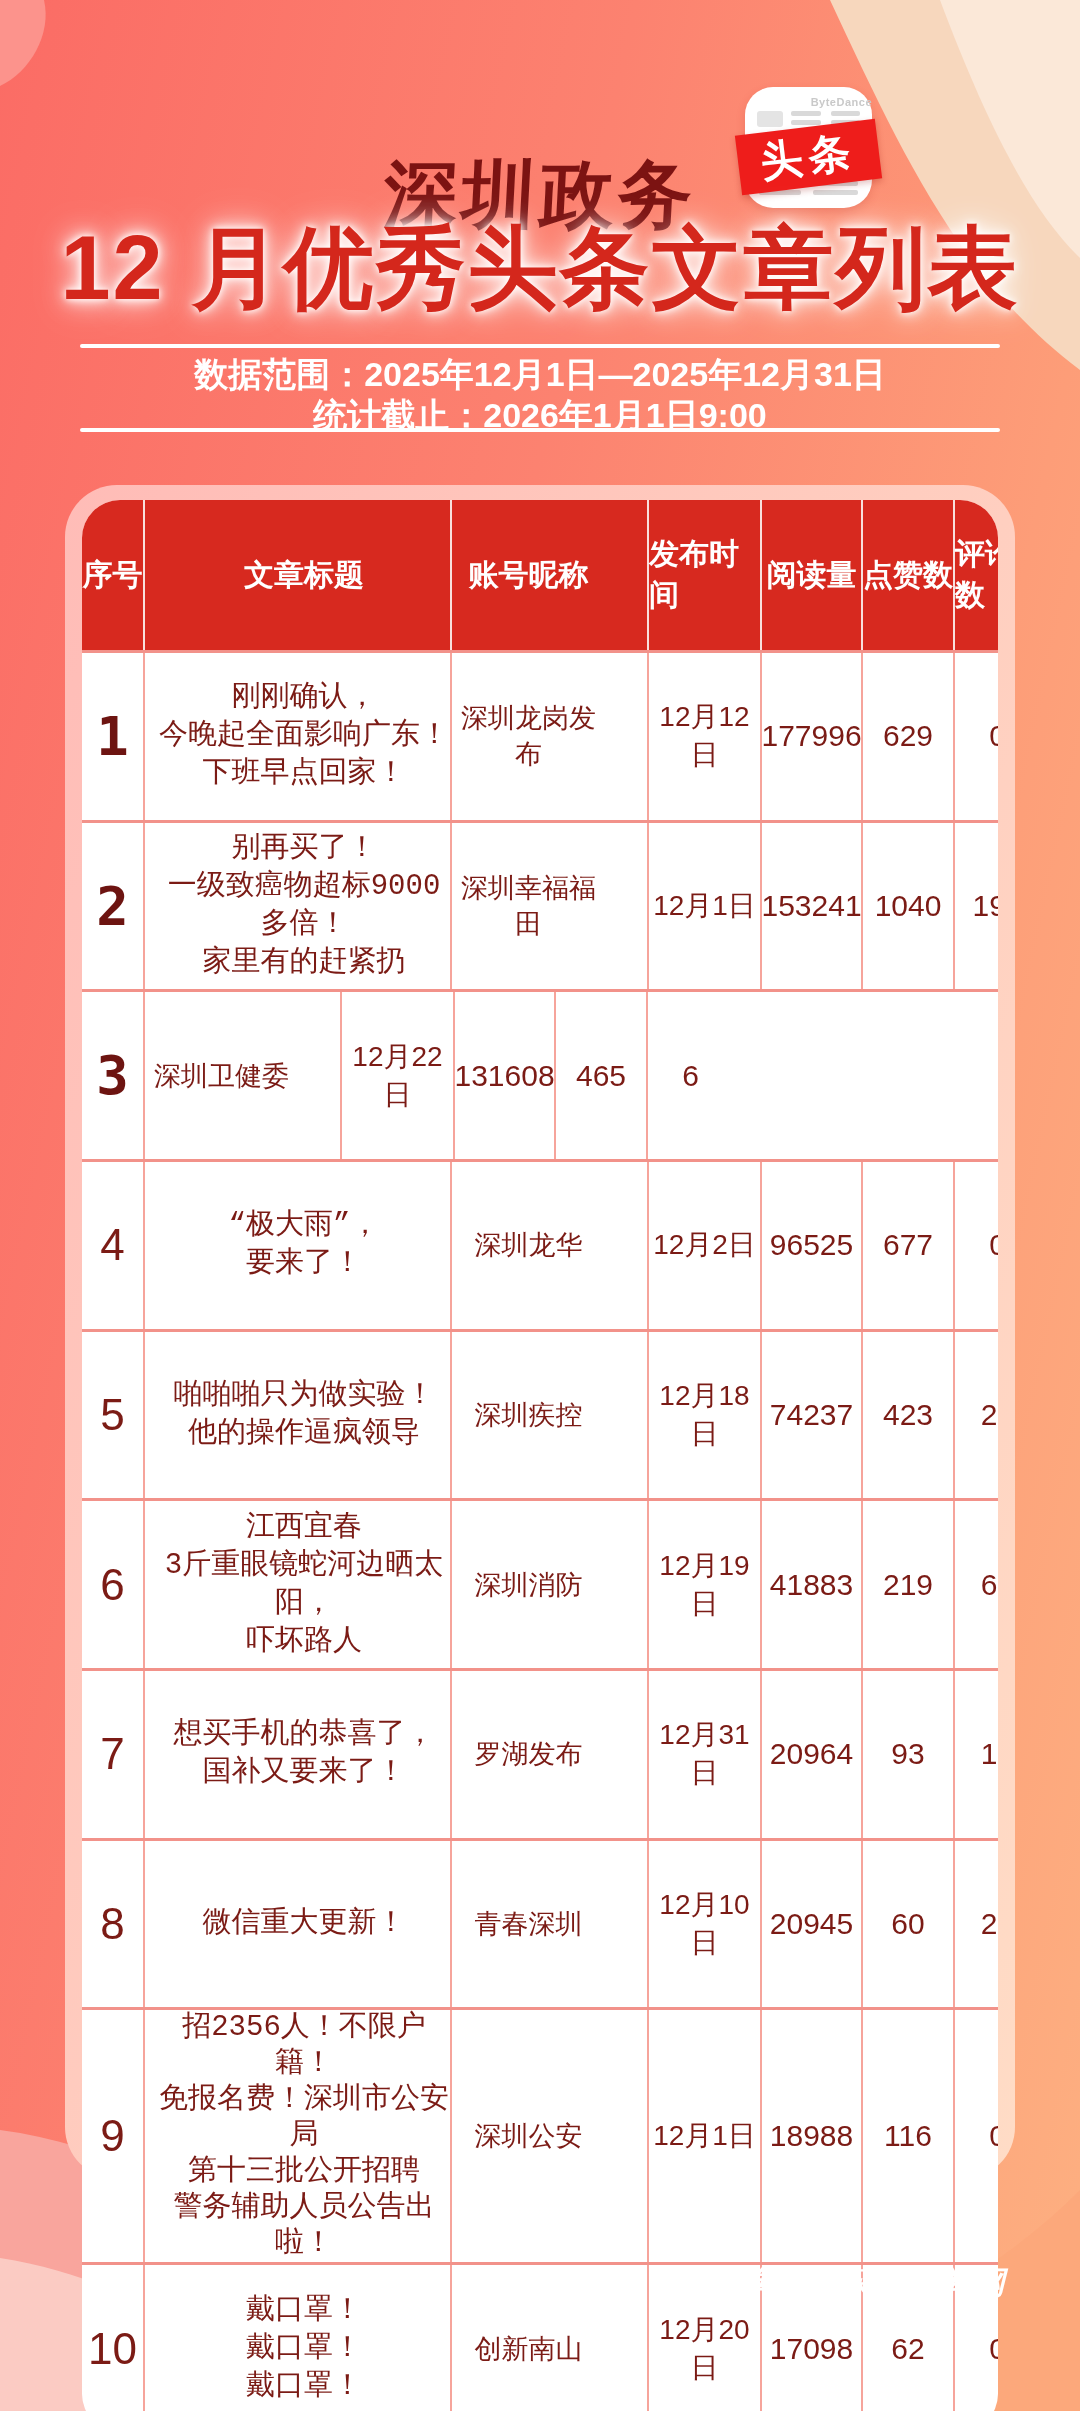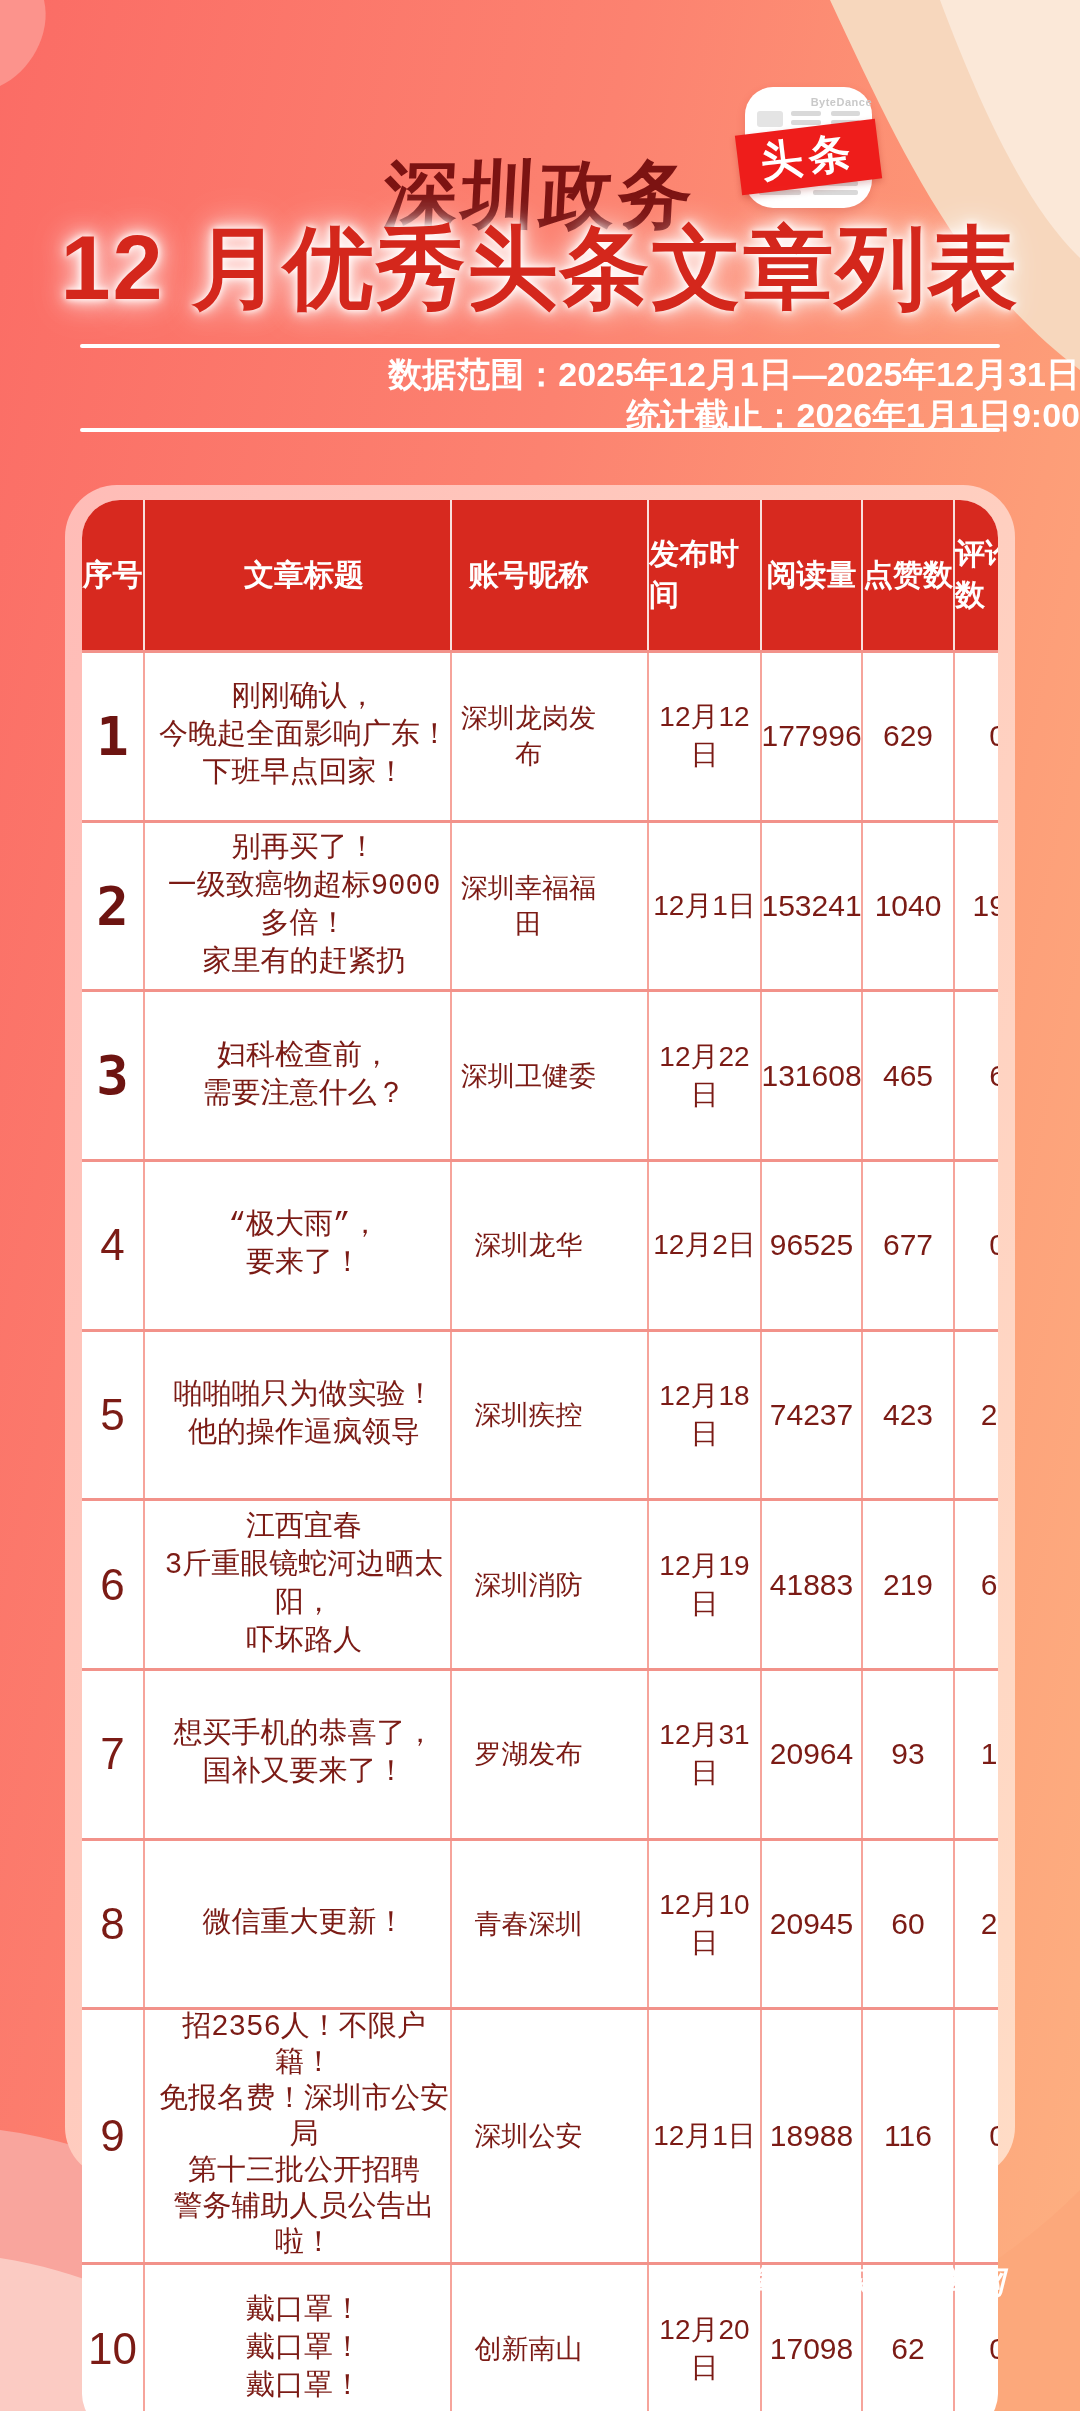--- a/index.html
+++ b/index.html
@@ -24,21 +24,21 @@
   .np-line{position:absolute;background:#d9d9d9;border-radius:2px;}
   .np-img{position:absolute;background:#e4e4e4;border-radius:3px;}
   .ribbon{position:absolute;top:40px;left:-7px;width:141px;height:60px;background:#ee1d1b;
     transform:rotate(-7deg);display:flex;align-items:center;justify-content:center;
     box-shadow:0 3px 6px rgba(150,20,15,.25);}
   .ribbon span{color:#ffffff;font-size:42px;font-weight:900;letter-spacing:6px;}
 
   
   .rule{position:absolute;left:80px;width:920px;height:4px;background:#ffffff;border-radius:2px;}
   .rule.r1{top:344px;} .rule.r2{top:428px;}
-  .meta-line{position:absolute;left:0;width:1080px;text-align:right;color:#ffffff;
+  .meta-line{position:absolute;left:0;width:1080px;text-align:center;color:#ffffff;
     font-weight:700;font-size:34px;}
   .meta-line.m1{top:352px;} .meta-line.m2{top:393px;}
 
   
   .card{position:absolute;top:485px;left:65px;width:950px;height:1694px;border-radius:52px;
     background:linear-gradient(115deg,#ffbcb7 0%,#ffcfc0 55%,#ffdcc6 100%);}
   .table-wrap{position:absolute;top:500px;left:82px;width:916px;height:1932px;border-radius:38px;
     background:#ffffff;overflow:hidden;display:flex;flex-direction:column;}
   .thead{display:flex;height:150px;flex:0 0 150px;background:#d7291f;}
   .hcell{display:flex;align-items:center;justify-content:center;color:#ffffff;
@@ -137,22 +137,20 @@
 一级致癌物超标9000多倍！
 家里有的赶紧扔</div>
     <div class="cell c2 account-cell">深圳幸福福田</div>
     <div class="cell c3 date-cell">12月1日</div>
     <div class="cell c4 num-cell">153241</div>
     <div class="cell c5 num-cell">1040</div>
     <div class="cell c6 num-cell">194</div>
   </div>
         <div class="trow topthree">
     <div class="cell c0 no-cell">3</div>
-    <div class="cell c1 title-cell">妇科检查前，
-需要注意什么？</div>
     <div class="cell c2 account-cell">深圳卫健委</div>
     <div class="cell c3 date-cell">12月22日</div>
     <div class="cell c4 num-cell">131608</div>
     <div class="cell c5 num-cell">465</div>
     <div class="cell c6 num-cell">6</div>
   </div>
         <div class="trow">
     <div class="cell c0 no-cell">4</div>
     <div class="cell c1 title-cell">“极大雨”，
 要来了！</div>

